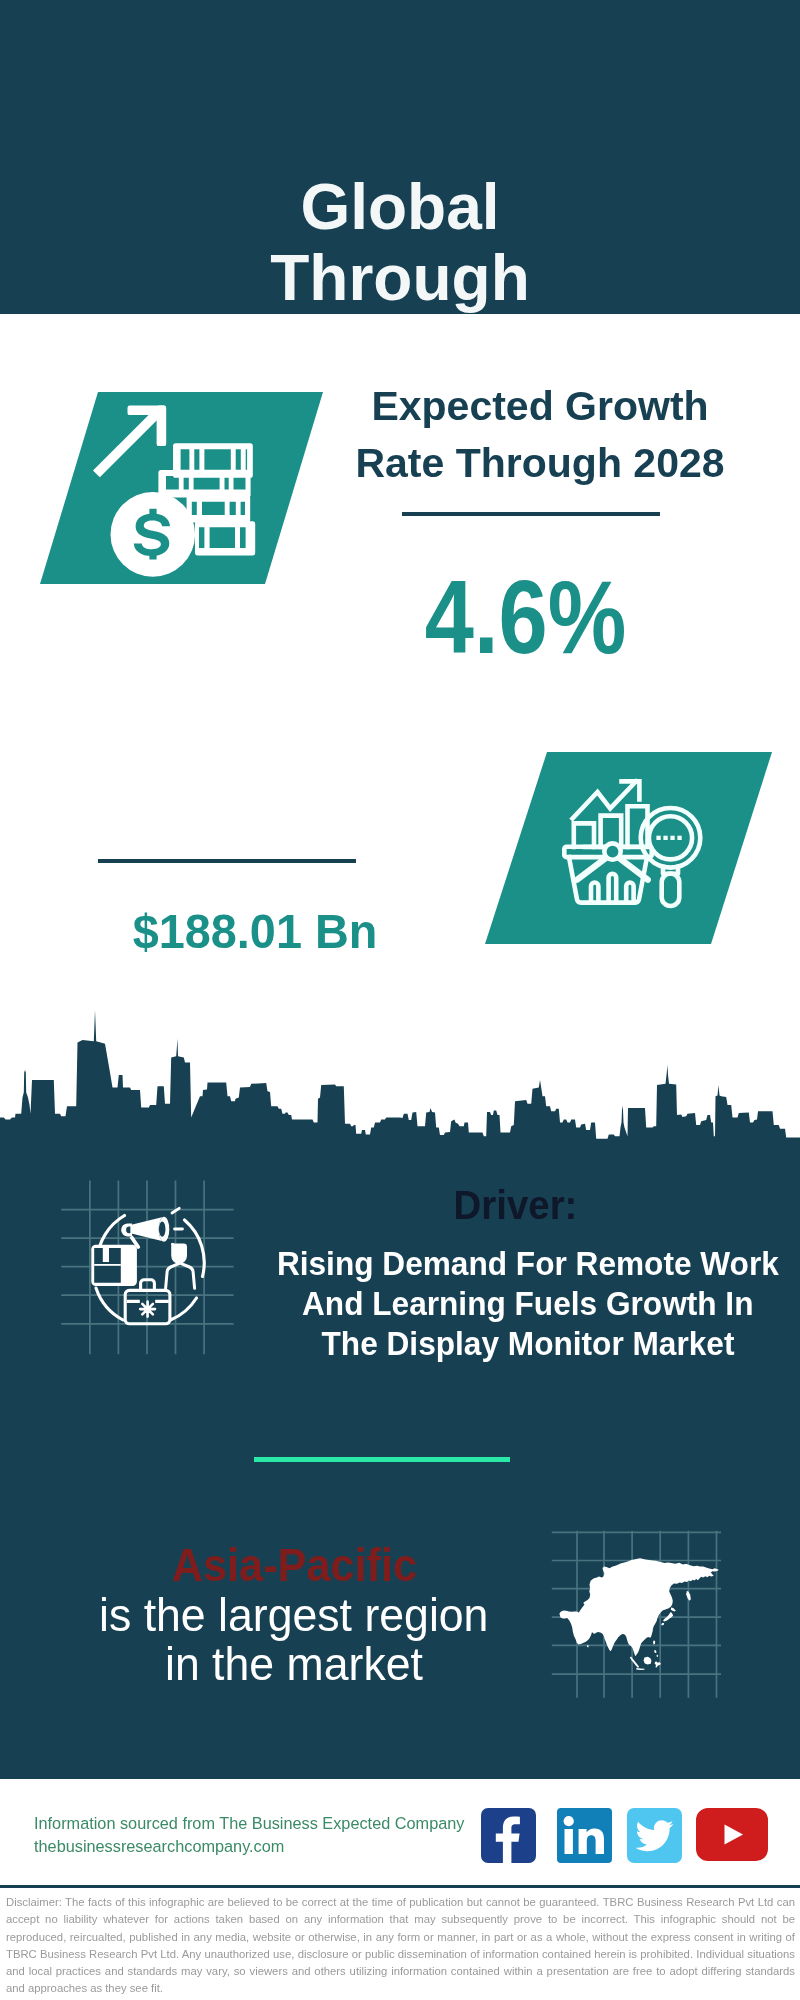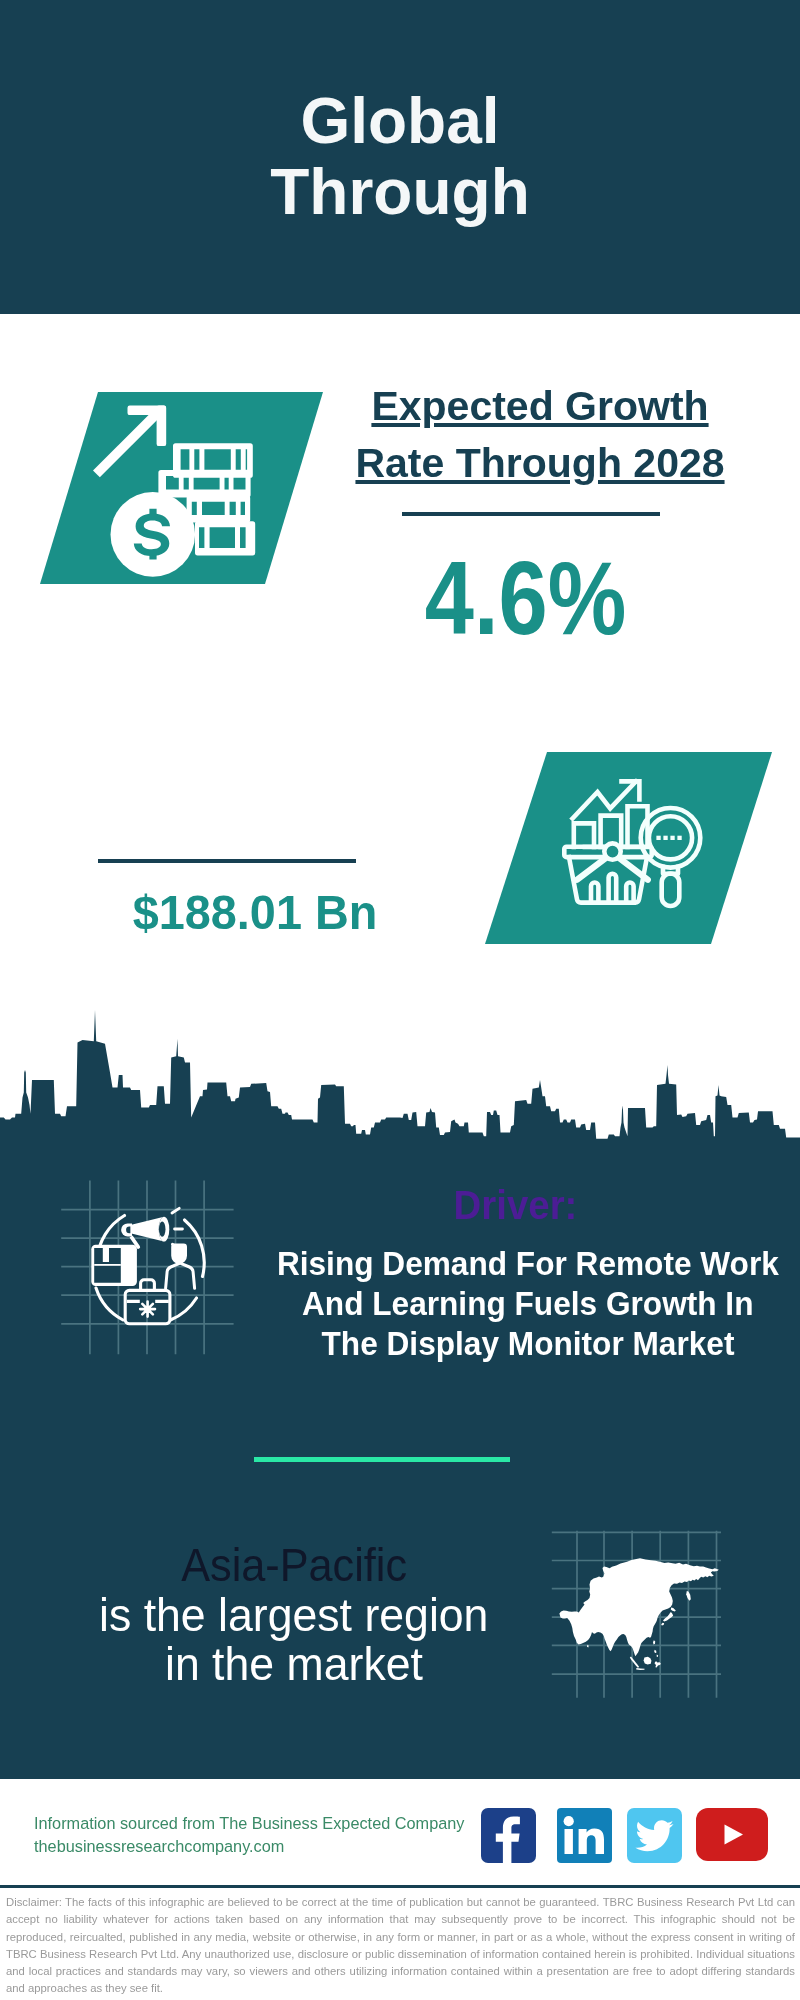--- a/index.html
+++ b/index.html
@@ -3,45 +3,45 @@
 <meta charset="utf-8">
 <style>
   * { box-sizing: border-box; margin:0; padding:0; }
   html,body { width:800px; height:2000px; }
   body { font-family:"Liberation Sans", sans-serif; background:#ffffff; overflow:hidden; }
   .page { position:absolute; left:0; top:0; width:800px; height:2000px; background:#fff; overflow:hidden; }
 
   
   .header { position:absolute; left:0; top:0; width:800px; height:314px; background:#174052; }
   .header-title { position:absolute; left:0; top:0; width:800px; height:314px;
-     display:flex; flex-direction:column; align-items:center; justify-content:center;
+     display:flex; flex-direction:column; align-items:center; justify-content:flex-end;
      color:#f4f7f8; font-weight:bold; font-size:64px; line-height:71px; letter-spacing:0px; }
 
   
   .para { position:absolute; background:#1a9088; }
   .para-icon { position:absolute; }
 
   
   .sect-title { position:absolute; color:#174052; font-weight:bold; font-size:41px;
       line-height:57px; text-align:center; }
   .divider { position:absolute; height:4px; background:#174052; }
-  .bigval { position:absolute; color:#1a9088; font-weight:bold; text-align:center; }
+  .bigval { position:absolute; color:#1a9088; font-weight:bold; text-align:center;margin-top:19px; }
   .narrow { display:inline-block; transform-origin:center; }
 
   
   .darkband { position:absolute; left:0; width:800px; background:#174052; }
   .skyline { position:absolute; left:0; display:block; }
 
-  .driver-label { position:absolute; color:#4c1d95; font-weight:bold; font-size:34px;
+  .driver-label { position:absolute; color:#0f172a; font-weight:bold; font-size:34px;
       line-height:40px; text-align:center; }
   .driver-text { position:absolute; color:#ffffff; font-weight:bold; font-size:34px;
       line-height:40px; text-align:center; }
   .mini-div { position:absolute; height:5px; background:#2ae8a6; }
 
-  .region-name { color:#0f172a; font-weight:normal; }
+  .region-name { color:#7f1d1d; font-weight:bold; }
   .region-text { position:absolute; color:#ffffff; font-size:46px; line-height:48.5px; text-align:center; }
 
   
   .src-text { position:absolute; color:#3a8a67; font-size:16.3px; line-height:23px; }
   .social { position:absolute; }
   .foot-rule { position:absolute; left:0; width:800px; height:3px; background:#174052; }
   .disclaimer { position:absolute; color:#9a9a9a; font-size:11.3px; line-height:17.3px;
       text-align:justify; }
 </style>
 </head>
@@ -73,21 +73,21 @@
                M191.8,501.7 v13.2 h5.0 v-13.2 z M202.0,501.7 v13.2 h22.7 v-13.2 z M229.6,501.7 v13.2 h6.2 v-13.2 z M240.6,501.7 v13.2 h4.4 v-13.2 z" fill-rule="evenodd"></path>
       <path d="M197.6,521.2 h55.0 a2.6,2.6 0 0 1 2.6,2.6 v29.0 a2.6,2.6 0 0 1 -2.6,2.6 h-55.0 a2.6,2.6 0 0 1 -2.6,-2.6 v-29.0 a2.6,2.6 0 0 1 2.6,-2.6 z
                M199.0,527.3 v20.8 h5.4 v-20.8 z M209.6,527.3 v20.8 h25.4 v-20.8 z M240.0,527.3 v20.8 h5.6 v-20.8 z" fill-rule="evenodd"></path>
     </g>
     <g>
       <circle cx="152.8" cy="534.4" r="42.3" fill="#ffffff"></circle>
       <path d="M149.4,508.8 h7.2 v6.6 h-7.2 z M149.4,552.8 h7.2 v6.8 h-7.2 z" fill="#1a9088"></path>
       <path d="M152.9,513.6 c-10.2,0 -17.3,5.2 -17.3,12.6 c0,6.6 4.8,10.4 14.8,12.2 c7.9,1.4 10.5,2.9 10.5,5.7 c0,3.2 -3.6,5.2 -9.2,5.2 c-5.9,0 -9.6,-2.2 -10.0,-5.8 h-7.9 c0.4,7.5 7.4,12.6 17.6,12.6 c10.7,0 17.9,-5.2 17.9,-12.6 c0,-6.8 -5.1,-10.6 -15.6,-12.5 c-7.4,-1.3 -9.9,-2.7 -9.9,-5.4 c0,-3.0 3.5,-5.0 8.9,-5.0 c5.5,0 9.0,2.2 9.4,5.6 h7.9 c-0.4,-7.3 -7.0,-12.6 -17.1,-12.6 z" fill="#1a9088"></path>
     </g>
   </svg>
-  <div class="sect-title" style="left:330px; top:378px; width:420px;text-decoration:underline;">
+  <div class="sect-title" style="left:330px; top:378px; width:420px;">
     <div>Expected Growth</div>
     <div>Rate Through 2028</div>
   </div>
   <div class="divider" style="left:402px; top:512px; width:258px;"></div>
   <div class="bigval" style="left:316px; top:546px; width:420px; font-size:104px; line-height:104px;"><span class="narrow" style="transform:scaleX(0.85)">4.6%</span></div>
 
   <div class="para" style="left:485px; top:752px; width:287px; height:192px;
               clip-path:polygon(62px 0, 287px 0, 226px 192px, 0 192px);"></div>
   <svg class="para-icon" style="left:560px; top:770px; width:150px; height:150px;" viewBox="560 770 150 150">
     <g fill="none" stroke="#f3fffd" stroke-width="4.6" stroke-linecap="square" stroke-linejoin="miter">

